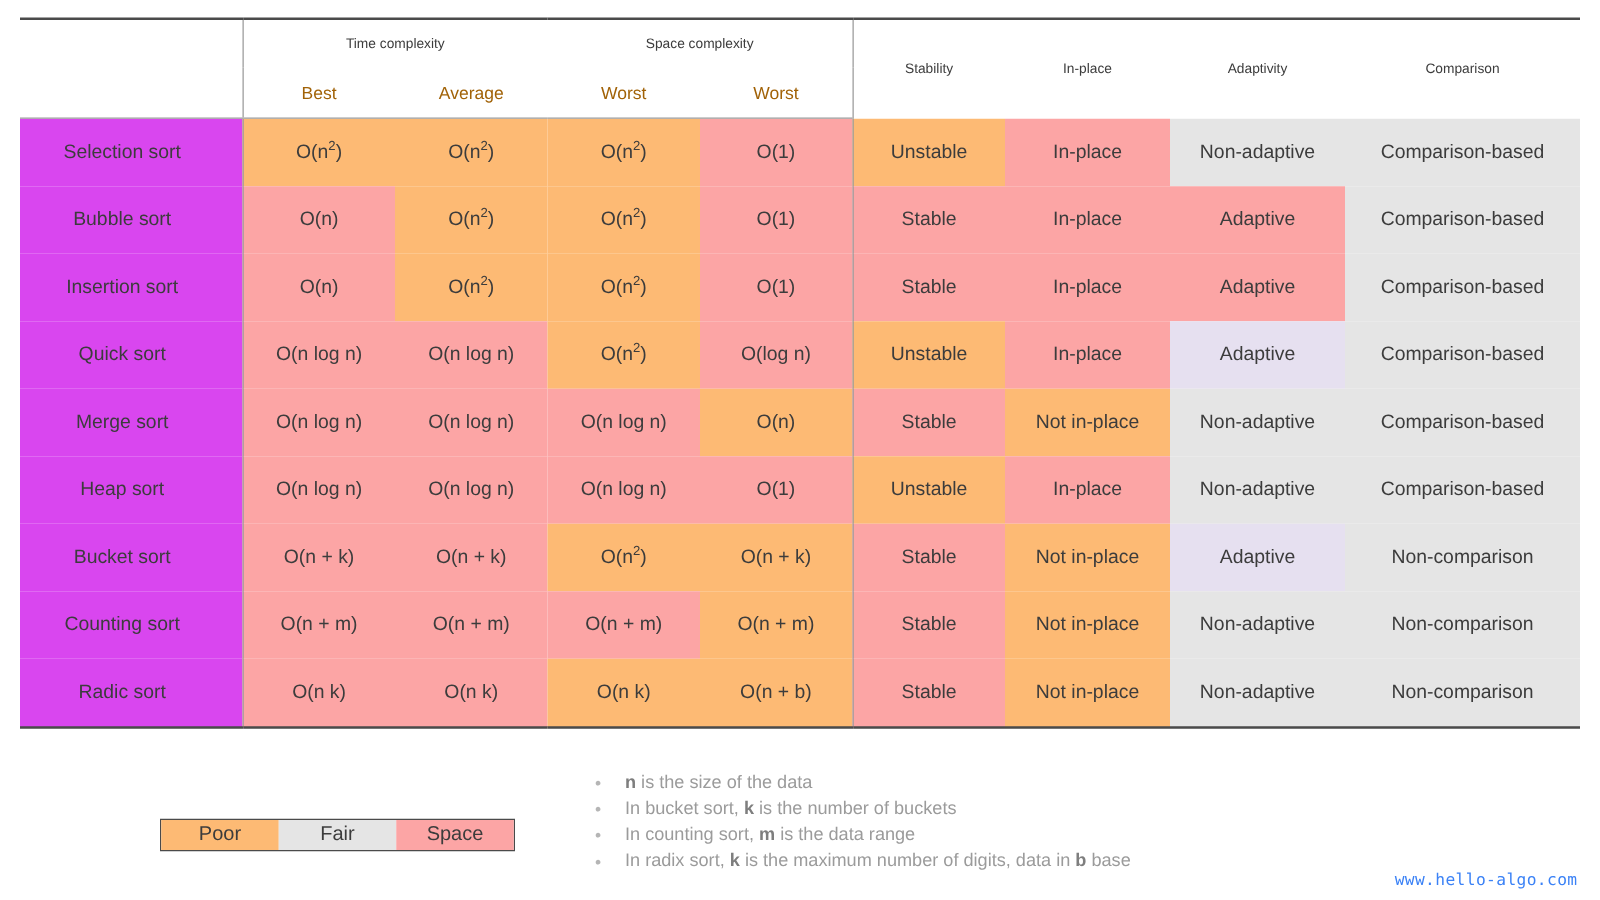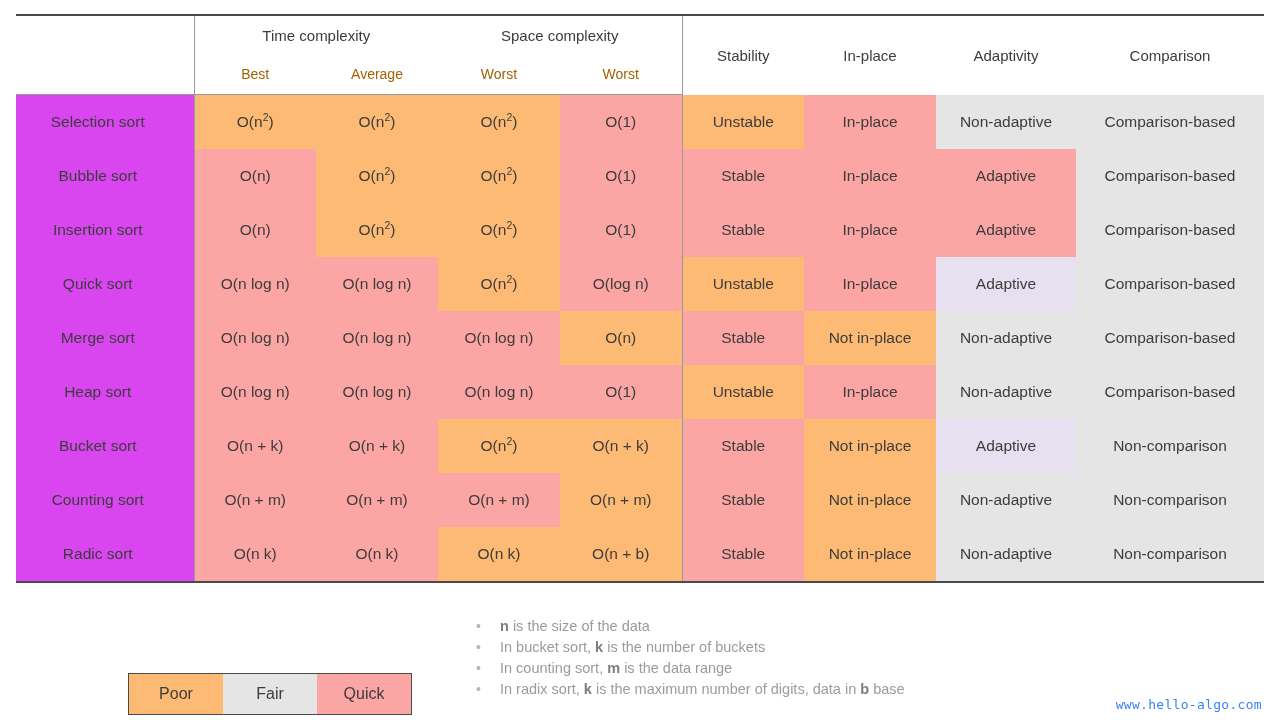--- a/index.html
+++ b/index.html
@@ -26,21 +26,21 @@
   table.cmp col.c4{width:122px;}
   table.cmp col.c5{width:122px;}
   table.cmp col.c6{width:132px;}
   table.cmp col.c7{width:140px;}
   table.cmp col.c8{width:188px;}
 
   td,th{padding:0;margin:0;}
 
   .hdr-top td{
     height:38px;
-    font-size:15px;
+    font-size:11px;
     font-weight:400;
     text-align:center;
     color:#3c3c3c;
     vertical-align:middle;
   }
   .hdr-sub td{
     height:40px;
     font-size:14px;
     font-weight:400;
     text-align:center;
@@ -75,25 +75,24 @@
   .fair{background:#e5e5e5;}
   .good{background:#fca5a5;}
   .poor2{background:#e6e0f0;}
 
   sup{font-size:0.68em;vertical-align:super;line-height:0;}
 
   
   .legend{
     position:absolute;
     left:128px;top:641px;
-    width:284px;height:42px;
+    width:284px;height:26px;
     border:1.6px solid #4a4a4a;
     display:flex;
     box-sizing:border-box;
-    margin-top:18px;
   }
   .legend div{
     flex:1;
     display:flex;align-items:center;justify-content:center;
     font-size:16px;color:#3c3c3c;
   }
 
   
   .notes{
     position:absolute;
@@ -263,21 +262,21 @@
         <td class="botline fair">Non-adaptive</td>
         <td class="botline fair">Non-comparison</td>
       </tr>
 
     </tbody>
   </table>
 
   <div class="legend">
     <div class="poor">Poor</div>
     <div class="fair">Fair</div>
-    <div class="good">Quick</div>
+    <div class="good">Space</div>
   </div>
 
   <div class="notes">
     <ul>
       <li><b>n</b> is the size of the data</li>
       <li>In bucket sort, <b>k</b> is the number of buckets</li>
       <li>In counting sort, <b>m</b> is the data range</li>
       <li>In radix sort, <b>k</b> is the maximum number of digits, data in <b>b</b> base</li>
     </ul>
   </div>

